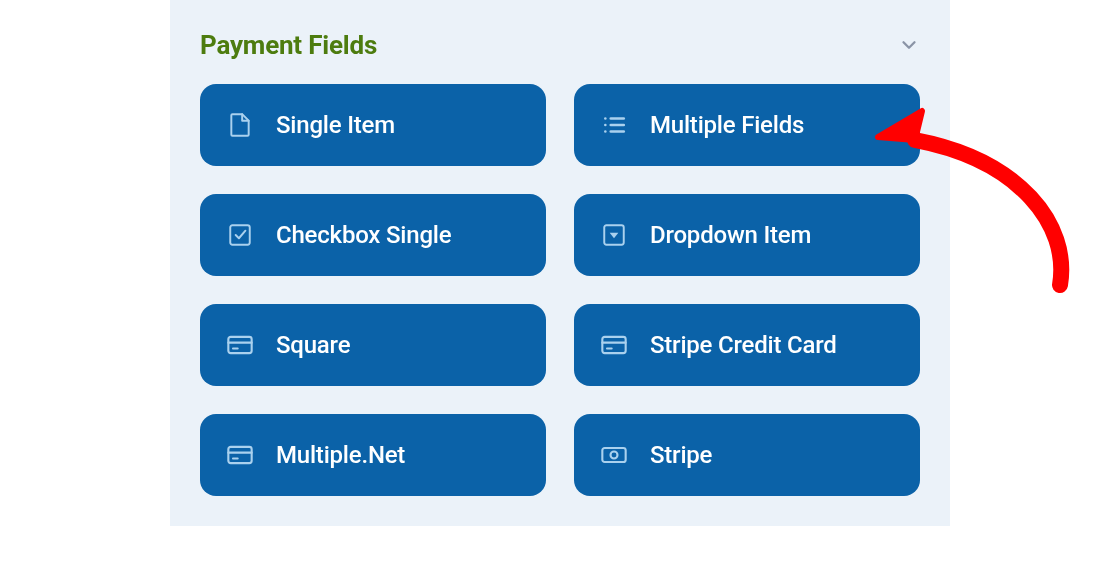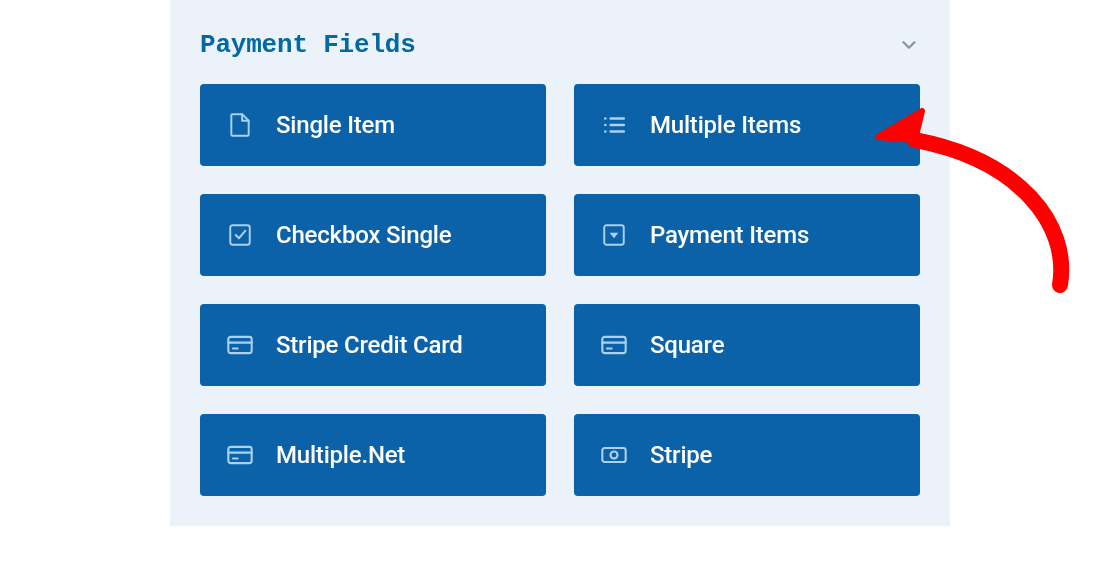--- a/index.html
+++ b/index.html
@@ -25,40 +25,39 @@
     }
     .panel-header {
       display: flex;
       align-items: center;
       justify-content: space-between;
       padding: 10px 0 24px 0;
     }
     .panel-title {
       font-size: 26px;
       font-weight: 700;
-      color: #0369a1;
+      color: #4d7c0f;
       letter-spacing: -0.2px;
-      font-family: Liberation Mono, monospace;
     }
     .chevron {
       width: 22px;
       height: 22px;
       color: #8a94a6;
       display: flex;
       align-items: center;
       justify-content: center;
     }
     .grid {
       display: grid;
       grid-template-columns: 1fr 1fr;
       gap: 28px 28px;
     }
     .field-btn {
       background: #0b62a8;
-      border-radius: 4px;
+      border-radius: 16px;
       height: 82px;
       display: flex;
       align-items: center;
       padding: 0 26px;
       cursor: pointer;
       gap: 22px;
     }
     .field-icon {
       width: 28px;
       height: 28px;
@@ -114,63 +113,63 @@
       <div class="field-icon">
         <svg viewBox="0 0 24 24" width="26" height="26" fill="none" stroke="currentColor" stroke-width="2.4" stroke-linecap="round" stroke-linejoin="round">
           <line x1="9" y1="6" x2="21" y2="6"></line>
           <line x1="9" y1="12" x2="21" y2="12"></line>
           <line x1="9" y1="18" x2="21" y2="18"></line>
           <circle cx="4" cy="6" r="1.2" fill="currentColor" stroke="none"></circle>
           <circle cx="4" cy="12" r="1.2" fill="currentColor" stroke="none"></circle>
           <circle cx="4" cy="18" r="1.2" fill="currentColor" stroke="none"></circle>
         </svg>
       </div>
-      <div class="field-label">Multiple Items</div>
+      <div class="field-label">Multiple Fields</div>
     </div>
 
     <div class="field-btn">
       <div class="field-icon">
         <svg viewBox="0 0 24 24" width="26" height="26" fill="none" stroke="currentColor" stroke-width="1.8" stroke-linecap="round" stroke-linejoin="round">
           <rect x="3" y="3" width="18" height="18" rx="2"></rect>
           <polyline points="8 12 11 15 17 8"></polyline>
         </svg>
       </div>
       <div class="field-label">Checkbox Single</div>
     </div>
 
     <div class="field-btn">
       <div class="field-icon">
         <svg viewBox="0 0 24 24" width="26" height="26" fill="none" stroke="currentColor" stroke-width="1.8" stroke-linecap="round" stroke-linejoin="round">
           <rect x="3" y="3" width="18" height="18" rx="2"></rect>
           <polygon points="8,10 16,10 12,15" fill="currentColor" stroke="none"></polygon>
         </svg>
       </div>
-      <div class="field-label">Payment Items</div>
+      <div class="field-label">Dropdown Item</div>
+    </div>
+
+    <div class="field-btn">
+      <div class="field-icon">
+        <svg viewBox="0 0 24 24" width="28" height="28" fill="none" stroke="currentColor" stroke-width="1.8" stroke-linecap="round" stroke-linejoin="round">
+          <rect x="2" y="5" width="20" height="14" rx="2"></rect>
+          <line x1="2" y1="10" x2="22" y2="10"></line>
+          <line x1="6" y1="15" x2="10" y2="15"></line>
+        </svg>
+      </div>
+      <div class="field-label">Square</div>
     </div>
 
     <div class="field-btn">
       <div class="field-icon">
         <svg viewBox="0 0 24 24" width="28" height="28" fill="none" stroke="currentColor" stroke-width="1.8" stroke-linecap="round" stroke-linejoin="round">
           <rect x="2" y="5" width="20" height="14" rx="2"></rect>
           <line x1="2" y1="10" x2="22" y2="10"></line>
           <line x1="6" y1="15" x2="10" y2="15"></line>
         </svg>
       </div>
       <div class="field-label">Stripe Credit Card</div>
-    </div>
-
-    <div class="field-btn">
-      <div class="field-icon">
-        <svg viewBox="0 0 24 24" width="28" height="28" fill="none" stroke="currentColor" stroke-width="1.8" stroke-linecap="round" stroke-linejoin="round">
-          <rect x="2" y="5" width="20" height="14" rx="2"></rect>
-          <line x1="2" y1="10" x2="22" y2="10"></line>
-          <line x1="6" y1="15" x2="10" y2="15"></line>
-        </svg>
-      </div>
-      <div class="field-label">Square</div>
     </div>
 
     <div class="field-btn">
       <div class="field-icon">
         <svg viewBox="0 0 24 24" width="28" height="28" fill="none" stroke="currentColor" stroke-width="1.8" stroke-linecap="round" stroke-linejoin="round">
           <rect x="2" y="5" width="20" height="14" rx="2"></rect>
           <line x1="2" y1="10" x2="22" y2="10"></line>
           <line x1="6" y1="15" x2="10" y2="15"></line>
         </svg>
       </div>

